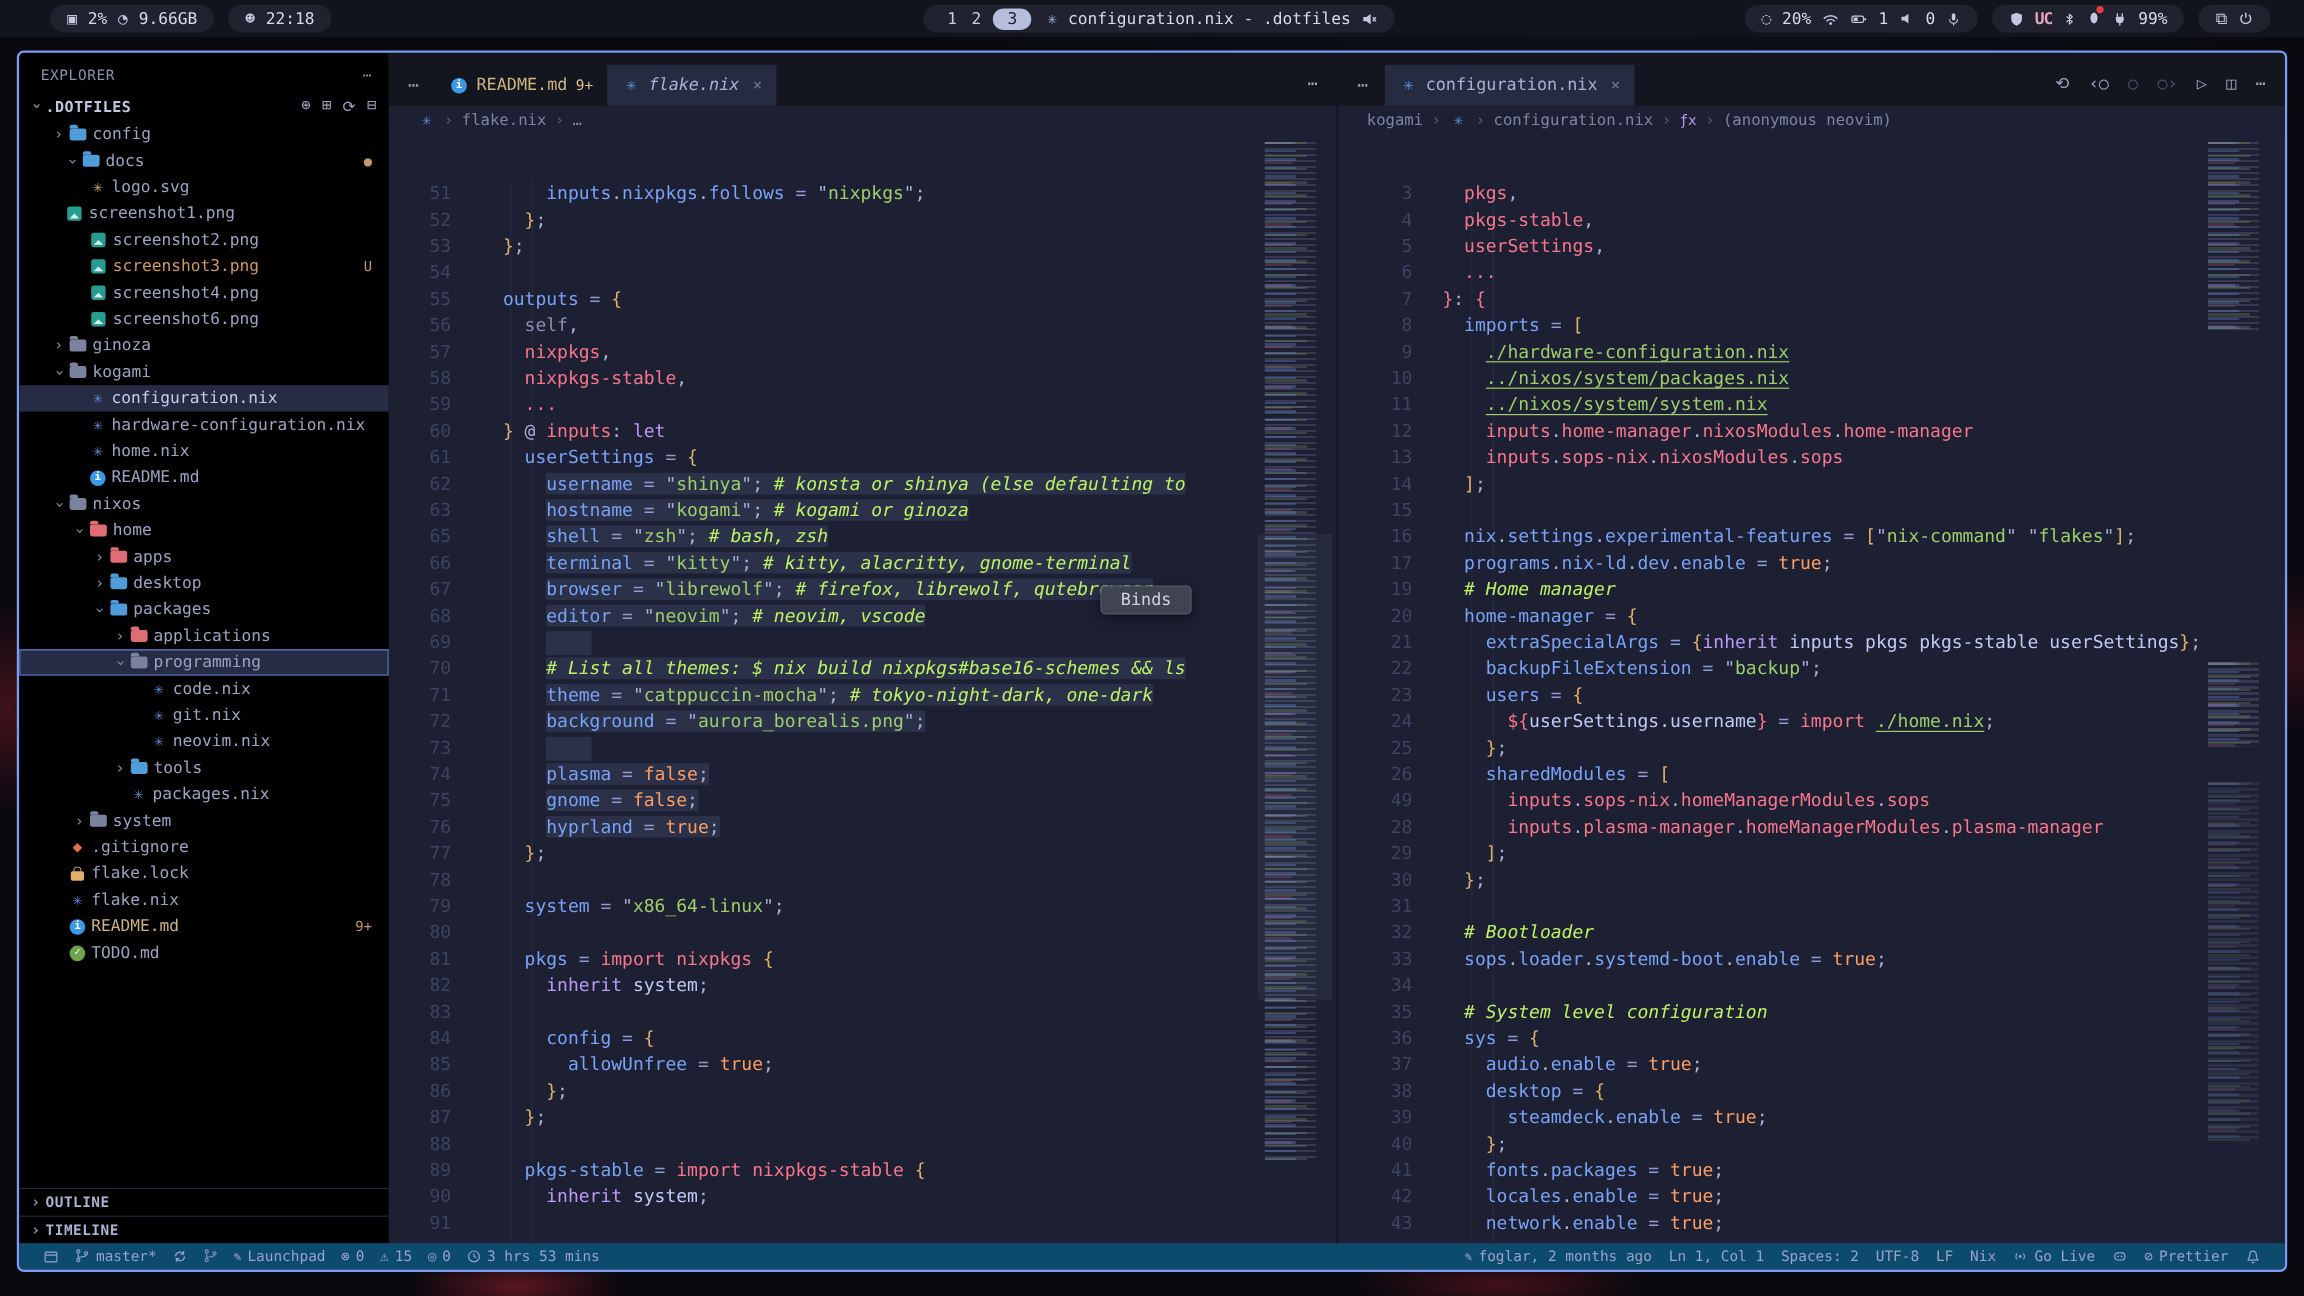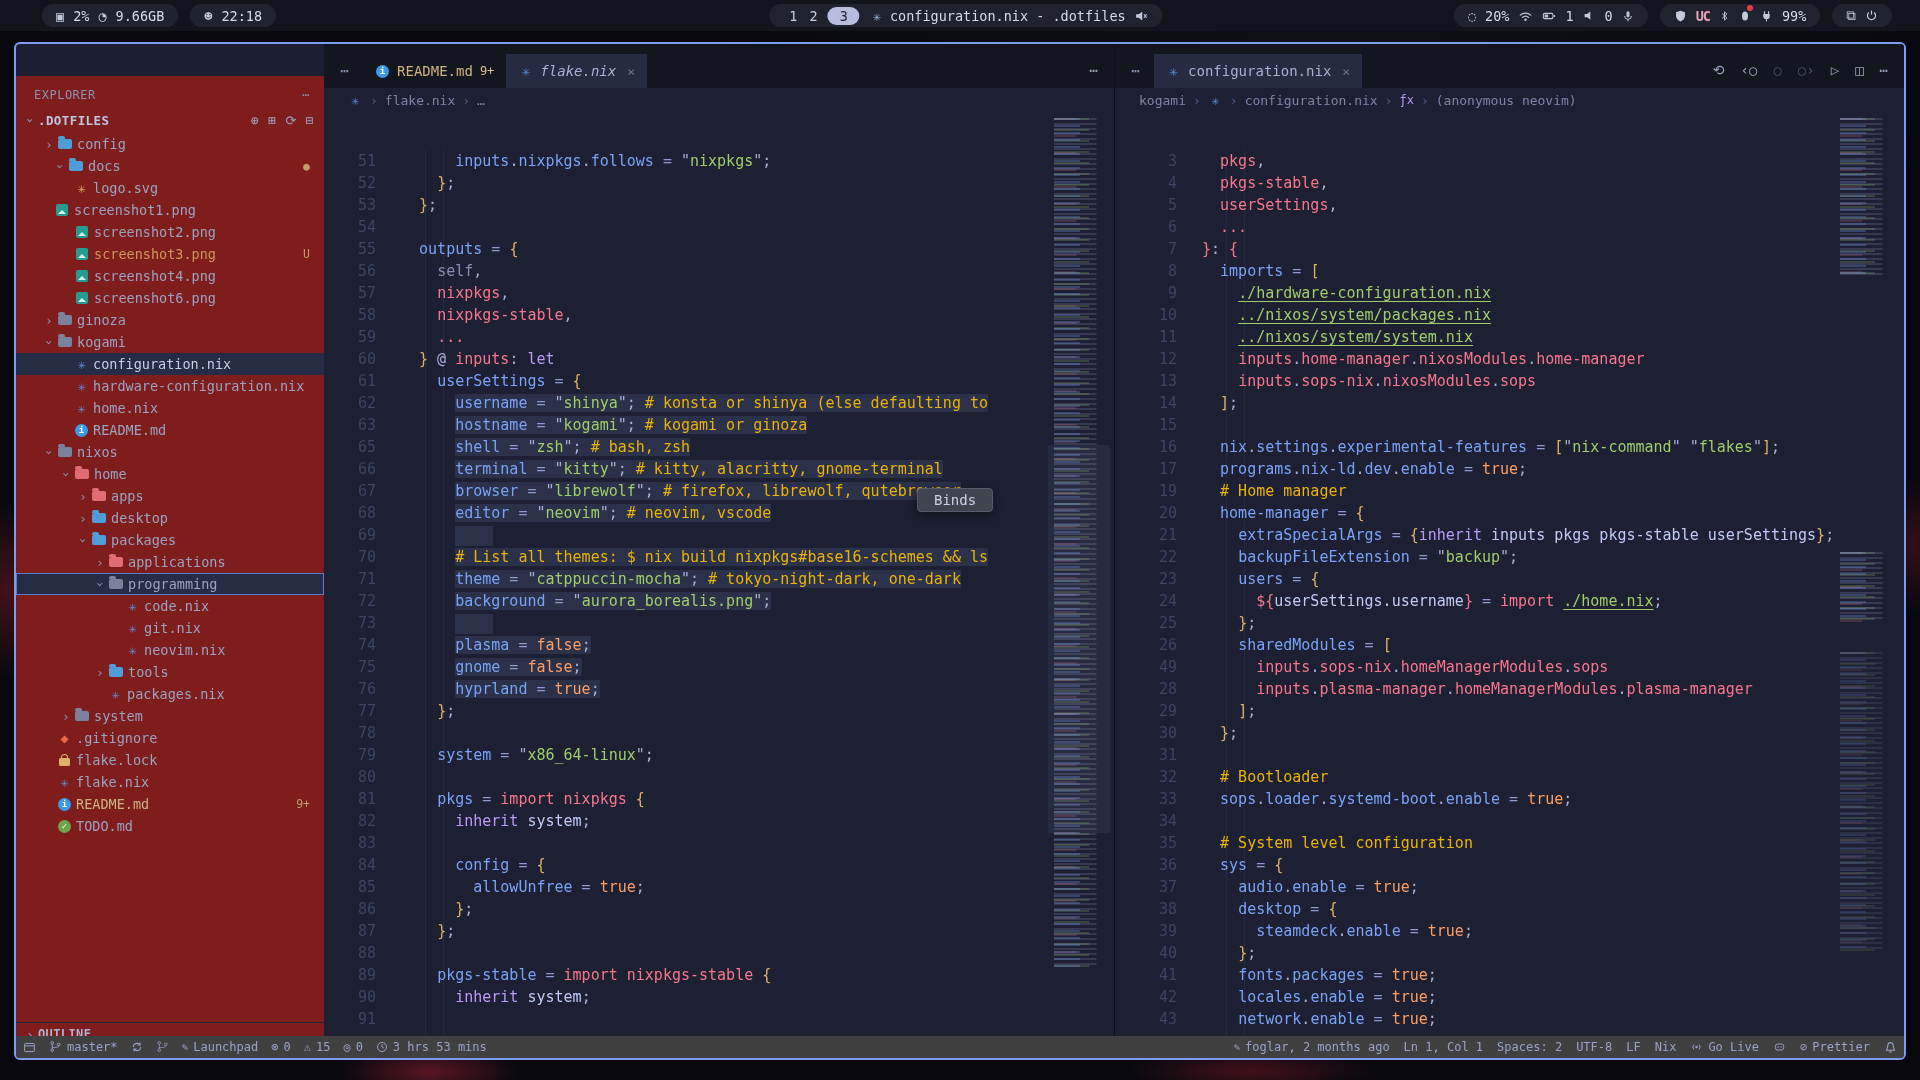--- a/index.html
+++ b/index.html
@@ -24,21 +24,21 @@
   .ws.active{background:#b7bedd;color:#1b1d2b;border-radius:10px;padding:1px 12px;margin:0 4px;}
   .nixg{color:#9fb6e8;}
   .pinktxt{color:#e8a1b8;font-weight:bold;letter-spacing:-1px;}
   svg.ic{display:inline-block;vertical-align:-2px;}
   .reddot{position:relative;}
   .reddot::after{content:"";position:absolute;right:-2px;top:-3px;width:6px;height:6px;border-radius:50%;background:#e43b47;}
   
   .win{position:absolute;left:14px;top:42px;width:1892px;height:1018px;background:#1c1f31;
     border:2px solid #7d9bf0;border-radius:6px;box-sizing:border-box;overflow:hidden;}
   
-  .sidebar{position:absolute;left:0;top:0;width:308px;height:992px;background:#7f1d1d;color:#9aa3c0;font-size:13.5px;margin-top:32px;}
+  .sidebar{position:absolute;left:0;top:0;width:308px;height:992px;background:#000000;color:#9aa3c0;font-size:13.5px;}
   .sb-head{display:flex;align-items:center;justify-content:space-between;padding:12px 14px 6px 18px;
     font-size:12px;color:#8a92b0;letter-spacing:.5px;}
   .sb-sec{display:flex;align-items:center;height:25px;padding-left:6px;font-weight:bold;color:#bfc7e0;font-size:12.5px;letter-spacing:.4px;}
   .sb-sec .acts{margin-left:auto;display:flex;gap:9px;padding-right:10px;color:#9aa3c0;font-weight:normal;font-size:13px;}
   .chev{display:inline-block;width:16px;color:#8a91a8;text-align:center;font-size:13px;}
   .chev.open{transform:rotate(90deg);}
   .trow{display:flex;align-items:center;height:22px;white-space:nowrap;cursor:default;}
   .trow.selected{background:#262c43;color:#c6cde6;}
   .trow.focused{background:#262c43;box-shadow:inset 0 0 0 1px #5d7bd0;}
   .tlabel{margin-left:4px;}
@@ -72,40 +72,40 @@
   .crumbs .sep{color:#565f89;}
   .crumbs .fx{color:#bb9af7;font-size:12px;}
   
   .codewrap{position:absolute;left:0;right:0;top:68px;bottom:0;overflow:hidden;}
   .lines{position:absolute;left:0;top:38px;right:0;font-size:15px;line-height:22px;}
   .cl{display:flex;height:22px;}
   .ln{width:52px;text-align:right;color:#3d4463;flex:none;}
   .lc{white-space:pre;margin-left:25px;position:relative;color:#c0caf5;}
   .egroup.right .ln{width:62px;}
   .guide{position:absolute;top:38px;bottom:0;width:1px;background:#262a40;}
-  .t-p{color:#7aa2f7;} .t-s{color:#9ece6a;} .t-c{color:#eab308;}
+  .t-p{color:#7aa2f7;} .t-s{color:#9ece6a;} .t-c{color:#bef264;font-style:italic;}
   .t-k{color:#f7768e;} .t-K{color:#bb9af7;} .t-b{color:#e0af68;} .t-B{color:#ff9e64;}
   .t-P{color:#f7768e;} .t-d{color:#a9b1d6;} .t-o{color:#8f9ad0;} .t-t{color:#c0caf5;}
   .t-D{color:#878eb0;} .t-L{color:#9ece6a;text-decoration:underline;text-underline-offset:3px;}
   .selbg{background:rgba(120,140,200,.16);border-radius:1px;}
   .selblock{display:inline-block;width:38px;height:20px;vertical-align:middle;}
   .minimap{position:absolute;top:0;bottom:0;width:62px;background:#1e2133;opacity:.95;}
   .egroup.leftg .minimap{right:4px;} .egroup.right .minimap{right:8px;}
   .mmtex{position:absolute;left:6px;right:6px;background:
       repeating-linear-gradient(to bottom, rgba(122,162,247,.30) 0 2px, transparent 2px 7px),
       repeating-linear-gradient(to bottom, rgba(158,206,106,.22) 0 2px, transparent 2px 11px),
       repeating-linear-gradient(to bottom, rgba(247,118,142,.20) 0 2px, transparent 2px 17px),
       repeating-linear-gradient(to bottom, rgba(192,202,245,.16) 0 2px, transparent 2px 5px);
       background-size:52% 100%,70% 100%,45% 100%,85% 100%;background-repeat:no-repeat;}
   .mm-slider{position:absolute;left:0;right:0;background:rgba(170,180,215,.08);}
   .binds{position:absolute;left:593px;top:376px;background:#3f4450;color:#ccd2e6;border:1px solid #555b6e;
     border-radius:4px;padding:3px 16px;font-size:14px;box-shadow:0 3px 10px rgba(0,0,0,.5);}
   
-  .statusbar{position:absolute;left:0;right:0;bottom:0;height:22px;background:#404040;
-    display:flex;align-items:center;font-size:12px;color:#9aa2c8;padding:0 7px;box-sizing:border-box;}
+  .statusbar{position:absolute;left:0;right:0;bottom:0;height:22px;background:#0c4a6e;
+    display:flex;align-items:center;font-size:12px;color:#9aa2c8;padding:0 20px;box-sizing:border-box;}
   .sbi{display:flex;align-items:center;gap:5px;margin-right:13px;white-space:nowrap;}
   .sb-right{margin-left:auto;display:flex;align-items:center;}
   .sb-right .sbi{margin-right:0;margin-left:14px;}
 </style>
 </head>
 <body>
 
 <div class="wall"></div>
 
 <div class="topbar">

